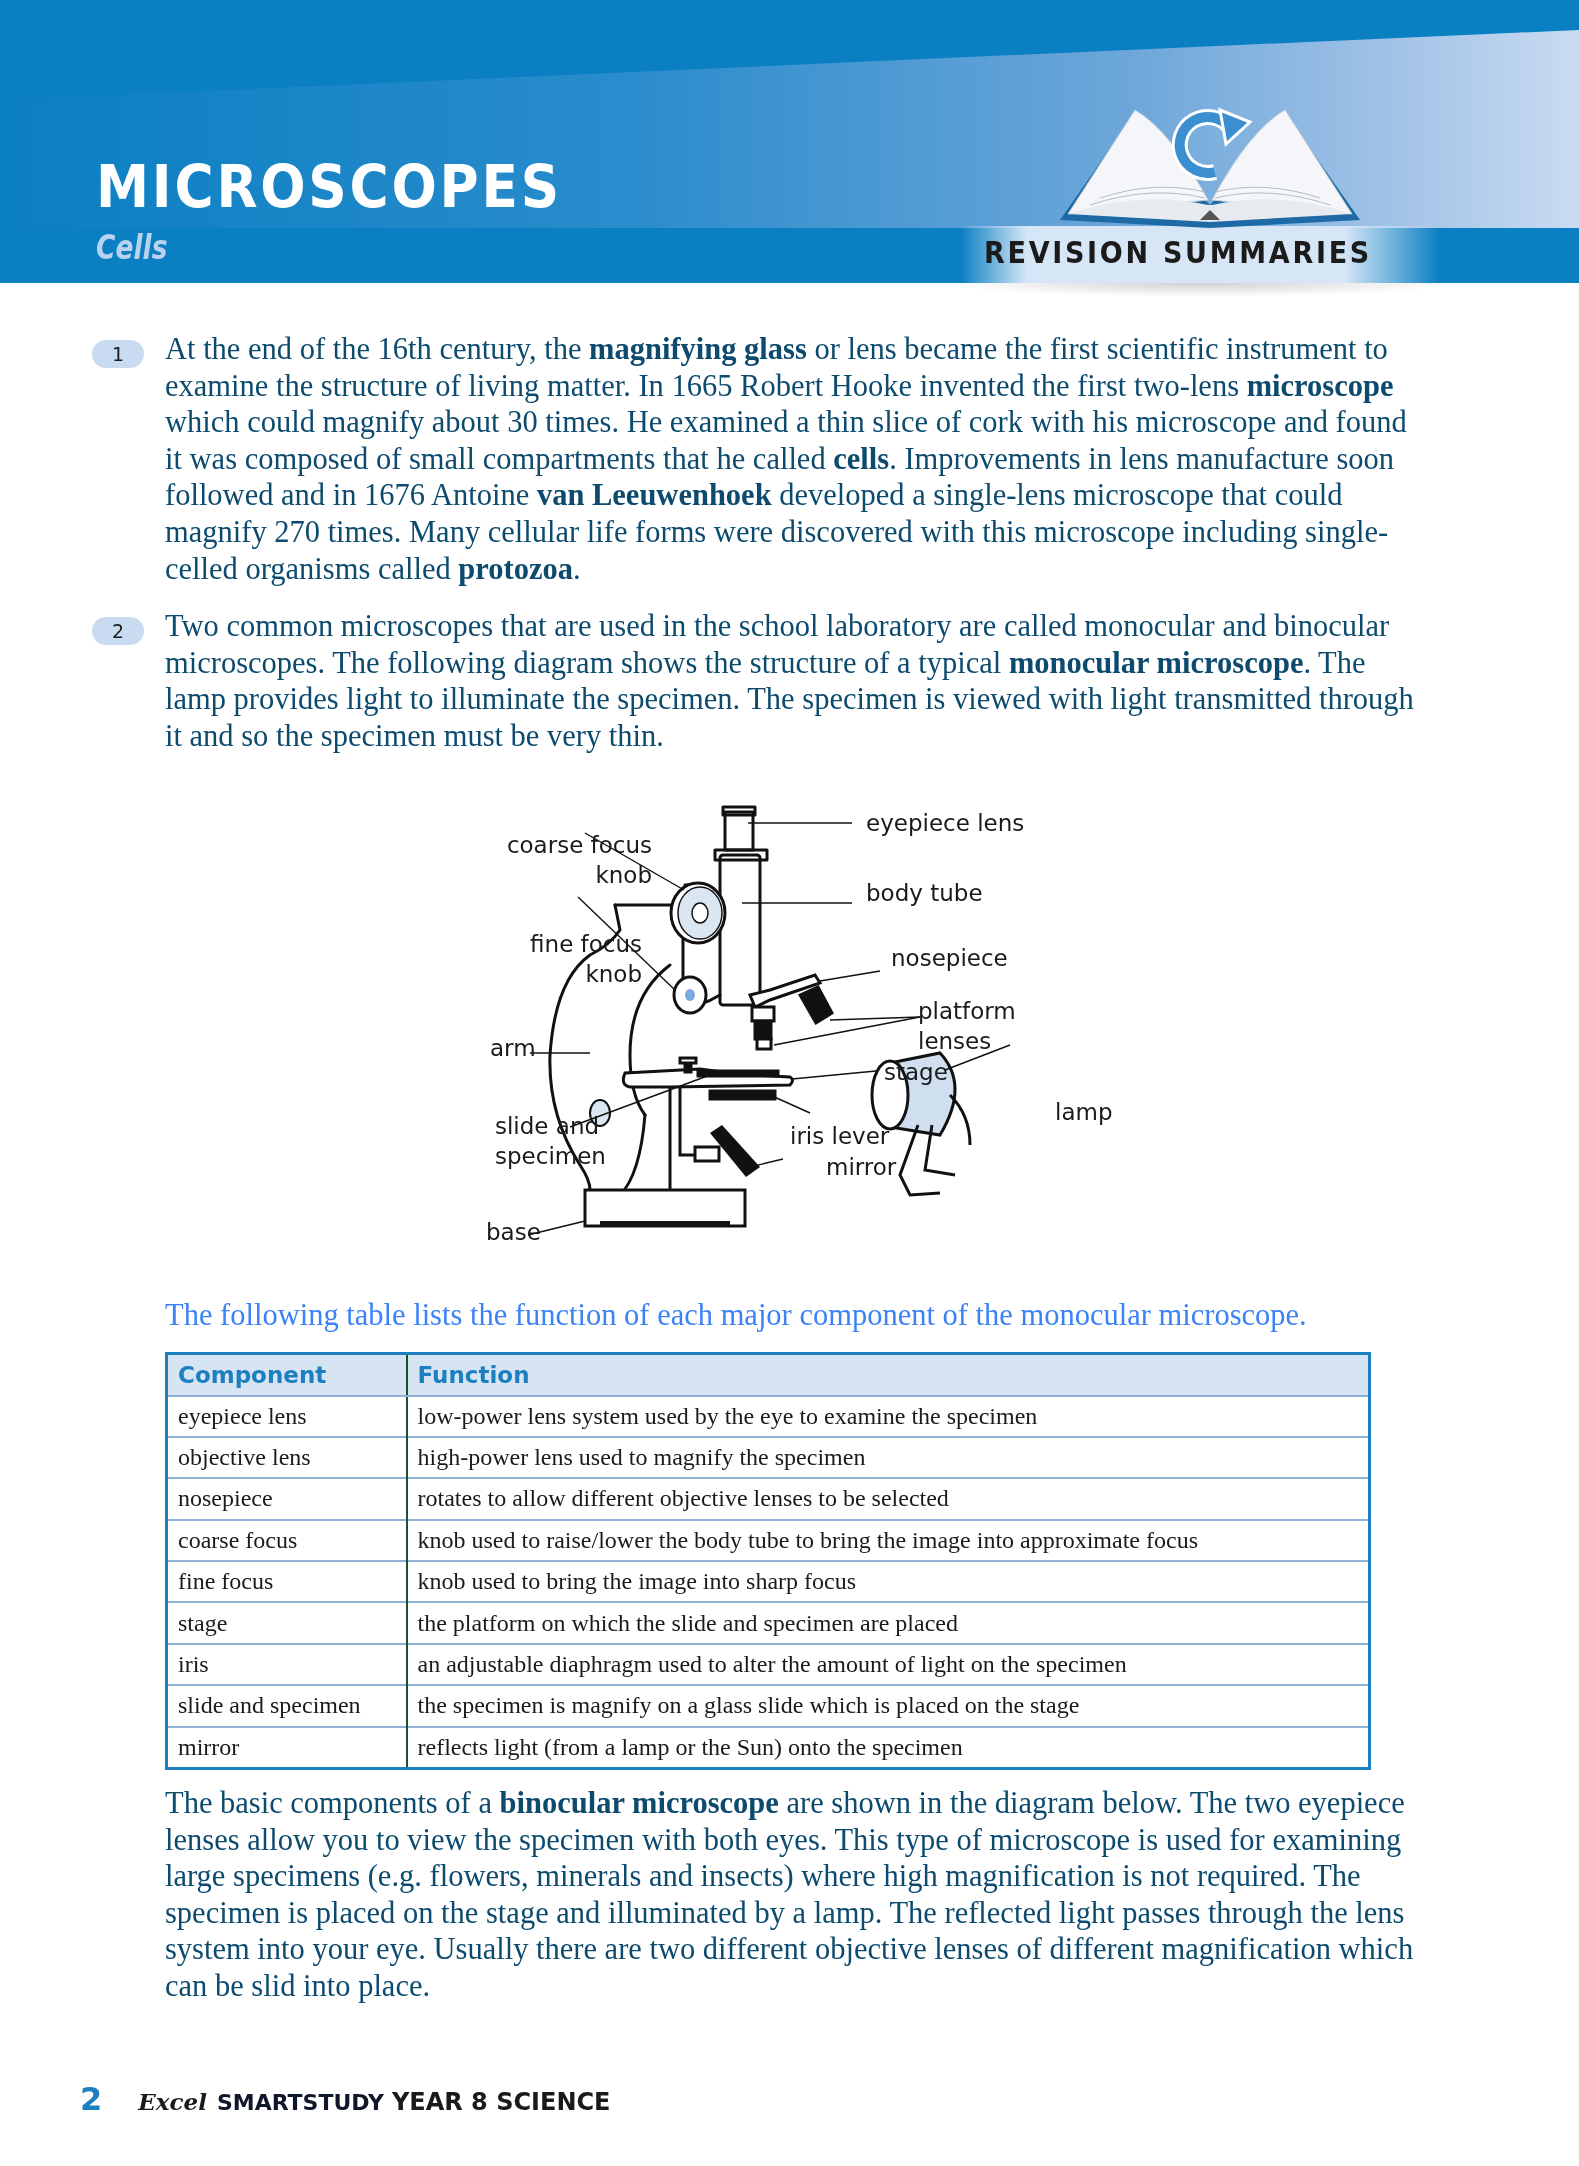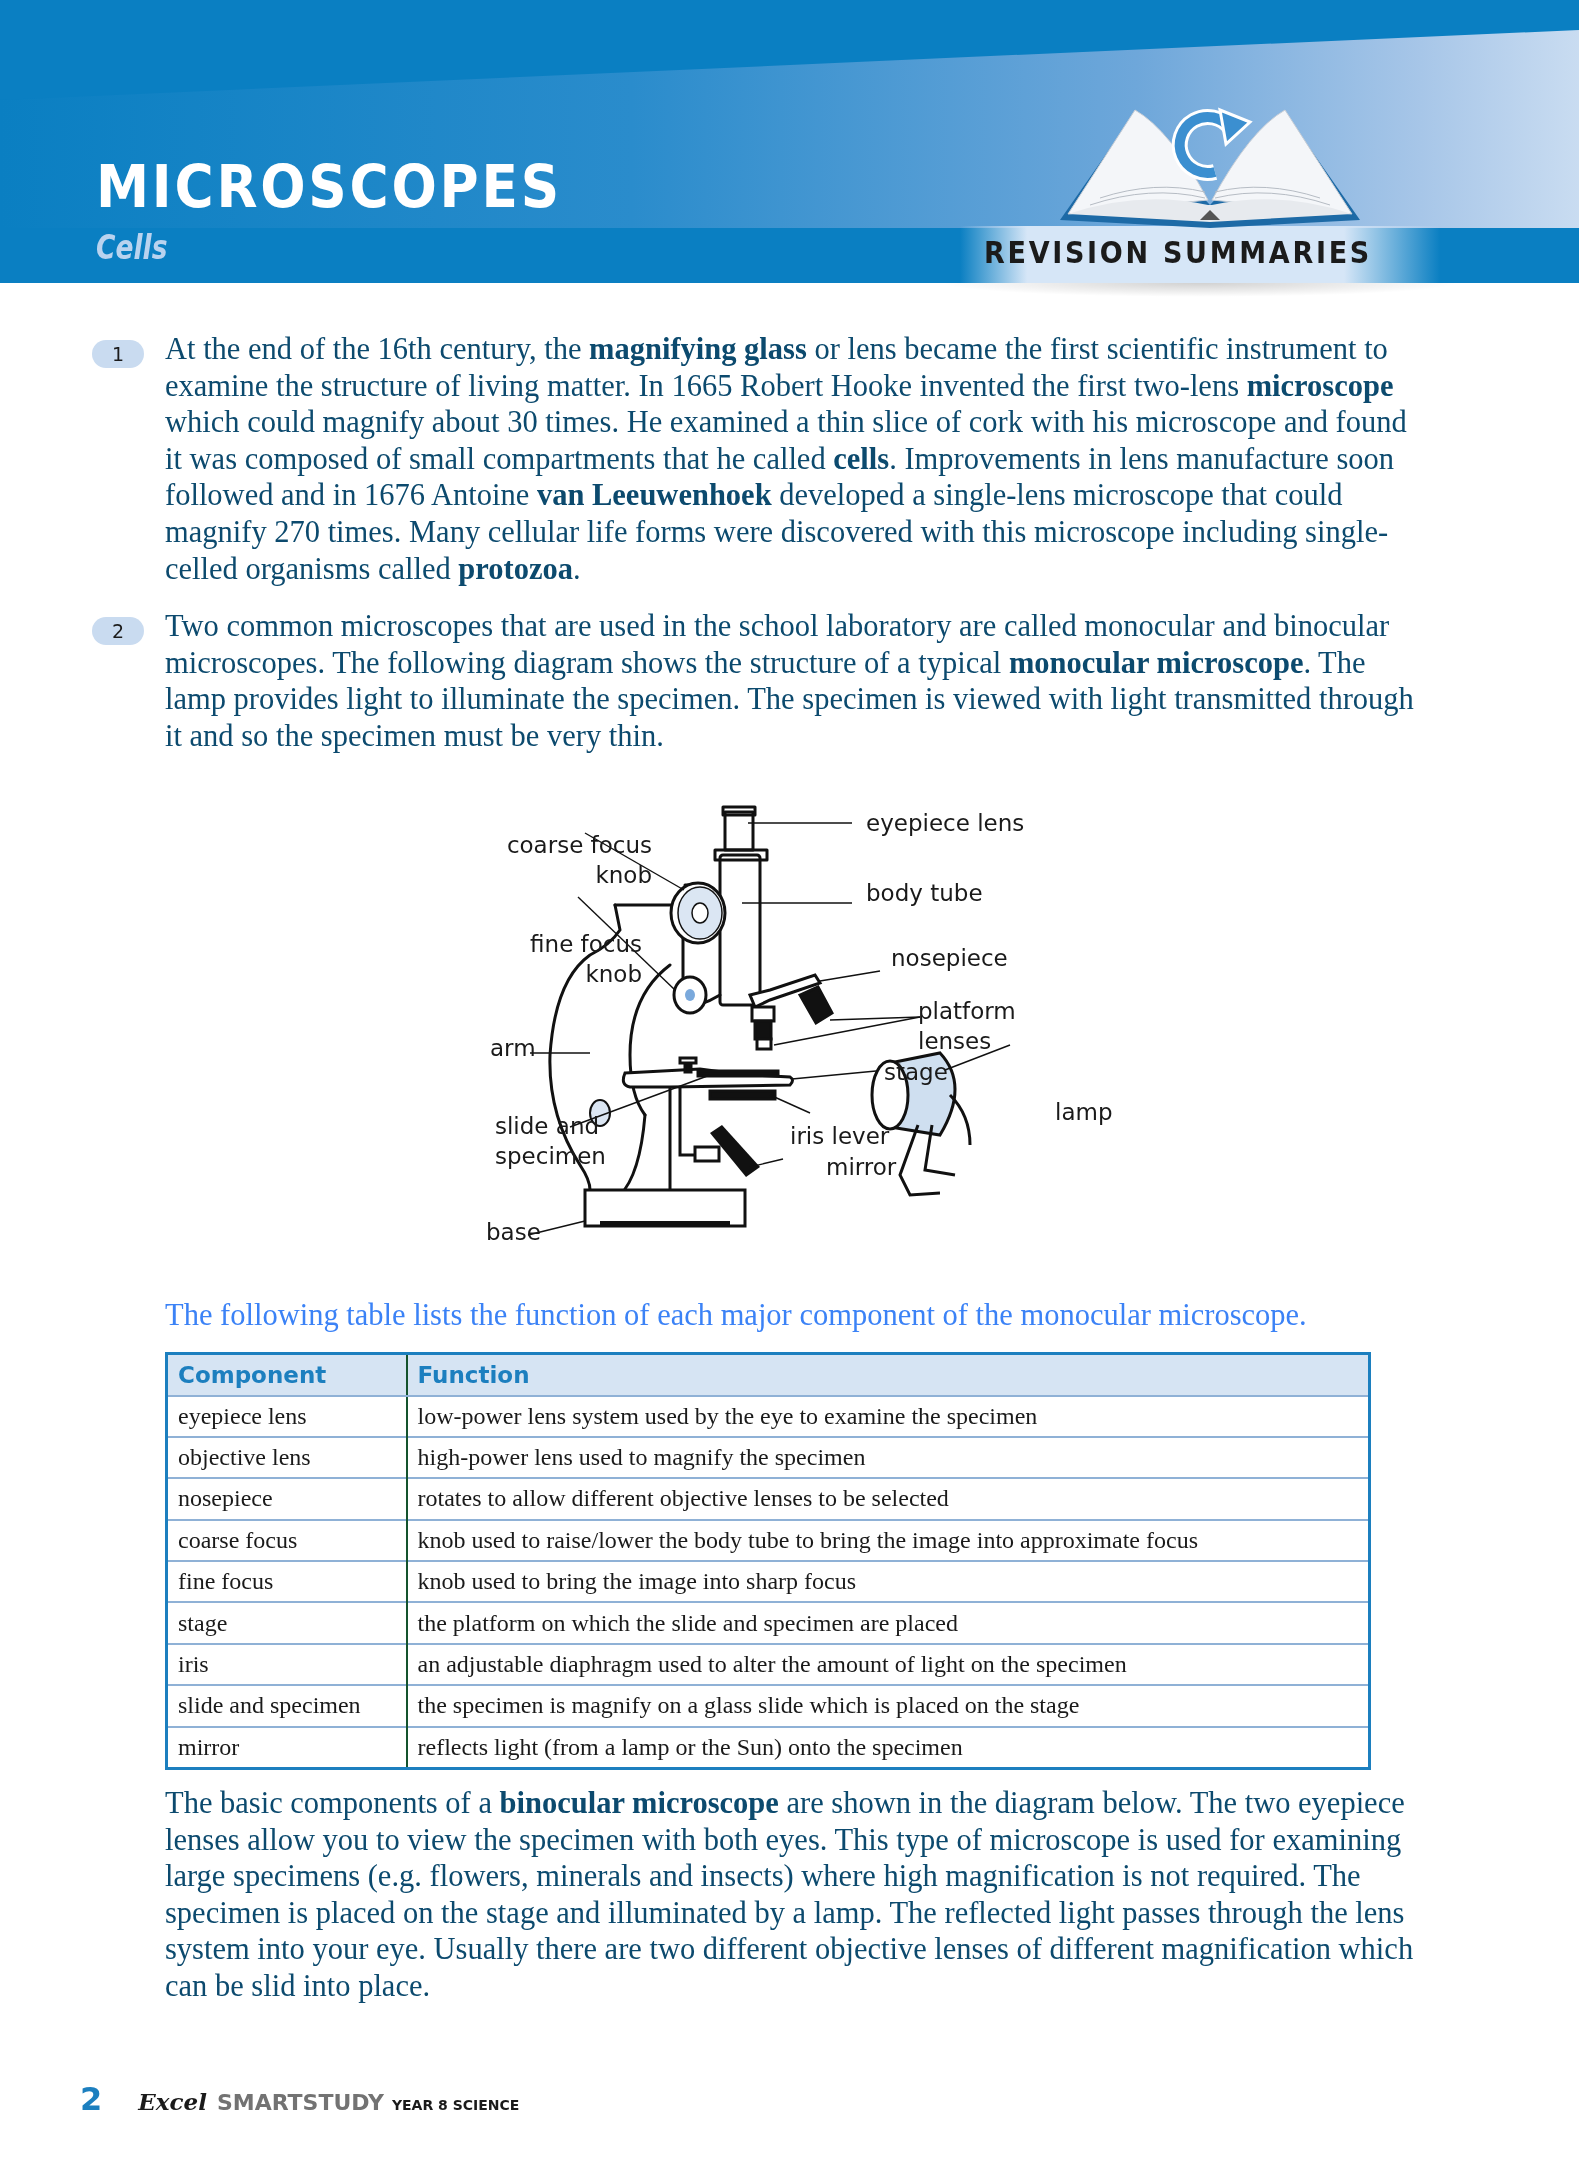--- a/index.html
+++ b/index.html
@@ -41,22 +41,22 @@
     border: 3px solid #1c7fbf; }
   .comp-table th { background: #d6e4f3; color: #1c7fbf; font-family: "DejaVu Sans", sans-serif; font-weight: bold;
     font-size: 23px; text-align: left; height: 42px; padding: 0 10px; border-bottom: 2px solid #8fb1d6; }
   .comp-table td { font-size: 24px; height: 41.4px; padding: 0 10px; border-top: 2px solid #8fb1d6; color: #1a1a1a; }
   .comp-table th:first-child, .comp-table td:first-child { width: 240px; border-right: 2px solid #14532d; }
 
   
   .footer { position: absolute; left: 80px; top: 2080px; height: 40px; display: flex; align-items: baseline; white-space: nowrap; }
   .footer-page { font-family: "DejaVu Sans", sans-serif; font-weight: bold; font-size: 32px; color: #1c7fbf; margin-right: 36px; }
   .footer-excel { font-family: "DejaVu Serif", serif; font-weight: bold; font-style: italic; font-size: 23px; color: #1a1a1a; margin-right: 10px; }
-  .footer-smart { font-family: "DejaVu Sans", sans-serif; font-weight: bold; font-size: 22px; color: #737373; margin-right: 8px; }
-  .footer-year { font-family: "DejaVu Sans", sans-serif; font-weight: bold; font-size: 14px; color: #1a1a1a; }
+  .footer-smart { font-family: "DejaVu Sans", sans-serif; font-weight: bold; font-size: 22px; color: #0f172a; margin-right: 8px; }
+  .footer-year { font-family: "DejaVu Sans", sans-serif; font-weight: bold; font-size: 24px; color: #1a1a1a; }
 </style>
 </head>
 <body>
 
 <div class="header">
   <div class="header-top"></div>
   <svg class="header-diag" viewBox="0 0 1579 230" preserveAspectRatio="none">
     <polygon points="0,0 1579,0 1579,30 0,100" fill="#0a7fc2"></polygon>
   </svg>
   <div class="header-band"></div>

